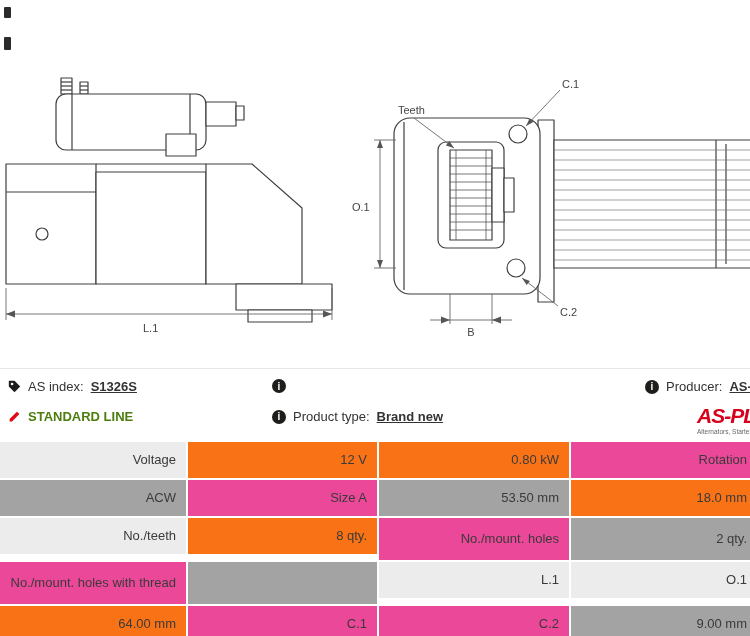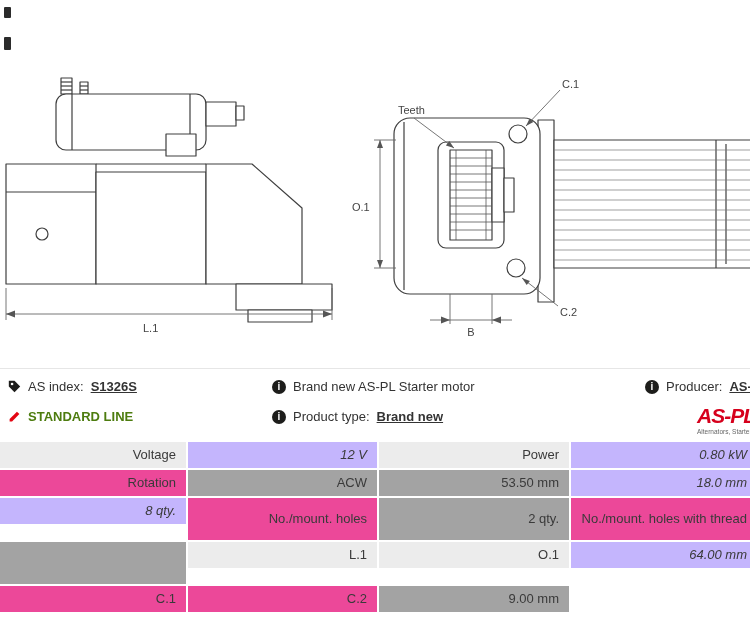--- a/index.html
+++ b/index.html
@@ -34,22 +34,22 @@
   .logo{position:absolute;left:697px;top:36px;width:80px;}
   .logo-mark{color:#d6001c;font-weight:bold;font-style:italic;font-size:21px;letter-spacing:-1px;line-height:22px;}
   .logo-tagline{font-size:6.5px;color:#666;white-space:nowrap;margin-top:1px;}
 
   
   .spec-table{position:absolute;left:0;top:442px;width:757px;display:grid;
               grid-template-columns:186px 189px 190px 186px;gap:2px;background:#fff;}
   .cell{display:flex;align-items:center;justify-content:flex-end;
         padding-right:10px;box-sizing:border-box;font-size:13px;color:#3a3a3a;}
   .cell span{text-align:right;line-height:1.3;}
-  .h26{height:26px;} .h40{height:42px;}
-  .lab.odd{background:#ececec;} .val.odd{background:#c4b5fd;font-style:italic;}
+  .h26{height:36px;} .h40{height:42px;}
+  .lab.odd{background:#ececec;} .val.odd{background:#f97316;}
   .lab.even{background:#ec4899;} .val.even{background:#a3a3a3;}
 </style>
 </head>
 <body>
 
 <div class="page">
 
   <div class="artifact a1"></div>
   <div class="artifact a2"></div>
 
@@ -167,21 +167,20 @@
             <path d="M1 1 h7 l7 7 -7 7 -7 -7 z" fill="#1d1d1b"></path>
             <circle cx="5" cy="5" r="1.6" fill="#fff"></circle>
           </svg>
       </span>
       <span>AS index:</span>
       <span class="bold">S1326S</span>
     </div>
 
     <div class="info-item ii-brand-new">
       <span class="info-icon">i</span>
-      <span>Brand new AS-PL Starter motor</span>
     </div>
 
     <div class="info-item ii-producer">
       <span class="info-icon">i</span>
       <span>Producer:</span>
       <span class="bold">AS-PL</span>
     </div>
 
     <div class="info-item ii-standard">
       <span class="glyph-icon">
@@ -206,40 +205,43 @@
   </div>
 
   <div class="spec-table">
 
     <div class="cell lab odd h26">
         <span>Voltage</span>
       </div>
     <div class="cell val odd h26">
         <span>12 V</span>
       </div>
-    <div class="cell lab odd h26">
-        <span>Power</span>
-      </div>
     <div class="cell val odd h26">
         <span>0.80 kW</span>
       </div>
 
     <div class="cell lab even h26">
         <span>Rotation</span>
       </div>
     <div class="cell val even h26">
         <span>ACW</span>
       </div>
+    <div class="cell lab even h26">
+        <span>Size A</span>
+      </div>
     <div class="cell val even h26">
         <span>53.50 mm</span>
       </div>
 
     <div class="cell val odd h26">
         <span>18.0 mm</span>
       </div>
+    <div class="cell lab odd h26">
+        <span>No./teeth</span>
+      </div>
     <div class="cell val odd h26">
         <span>8 qty.</span>
       </div>
 
     <div class="cell lab even h40">
         <span>No./mount. holes</span>
       </div>
     <div class="cell val even h40">
         <span>2 qty.</span>
       </div>

